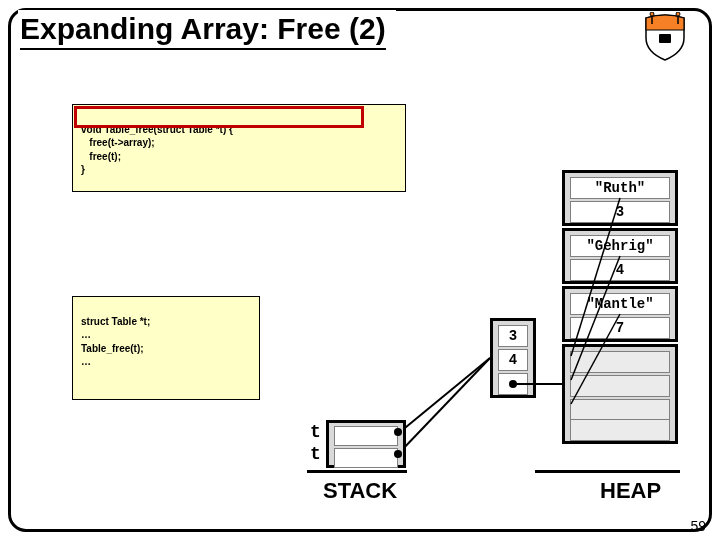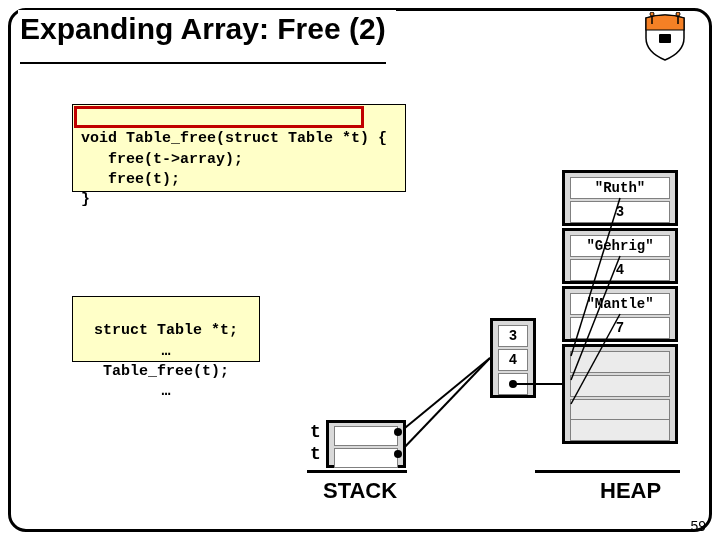--- a/index.html
+++ b/index.html
@@ -27,38 +27,38 @@
     background: #fff;
     padding: 2px 10px 6px 2px;
     font-size: 30px;
     font-weight: bold;
     color: #000;
     z-index: 10;
     font-family: Verdana, Arial, sans-serif;
   }
   .title-underline {
     border-bottom: 2px solid #000;
-    padding-bottom: 16px;
+    padding-bottom: 2px;
     display: inline-block;
   }
   .logo {
     position: absolute;
     top: 12px;
     right: 28px;
     width: 54px;
     height: 50px;
     z-index: 11;
     background: #fff;
   }
   .code-box {
     position: absolute;
     background: #ffffc8;
     border: 1px solid #000;
-    font-family: Liberation Mono, monospace;
-    font-size: 15px;
+    font-family: Liberation Sans, sans-serif;
+    font-size: 10px;
     font-weight: bold;
     line-height: 1.35;
     padding: 4px 8px;
     white-space: pre;
   }
   .code-hl-red {
     position: absolute;
     border: 3px solid #c00000;
   }
   .heap-record {
@@ -154,21 +154,21 @@
 
 <div class="code-box" style="top:104px;left:72px;width:334px;height:88px;">
 <span>void Table_free(struct Table *t) {</span>
 <span>   free(t-&gt;array);</span>
 <span>   free(t);</span>
 <span>}</span>
 </div>
 
 <div class="code-hl-red" style="top:106px;left:74px;width:290px;height:22px;"></div>
 
-<div class="code-box" style="top:296px;left:72px;width:188px;height:66px;text-align:center;">
+<div class="code-box" style="top:296px;left:72px;width:188px;height:104px;">
 <span>struct Table *t;</span>
 <span>…</span>
 <span>Table_free(t);</span>
 <span>…</span>
 </div>
 
 <div class="heap-record" style="top:170px;left:562px;width:116px;height:56px;">
   <div class="rec-cell" style="top:4px;">"Ruth"</div>
   <div class="rec-cell" style="top:28px;">3</div>
 </div>

